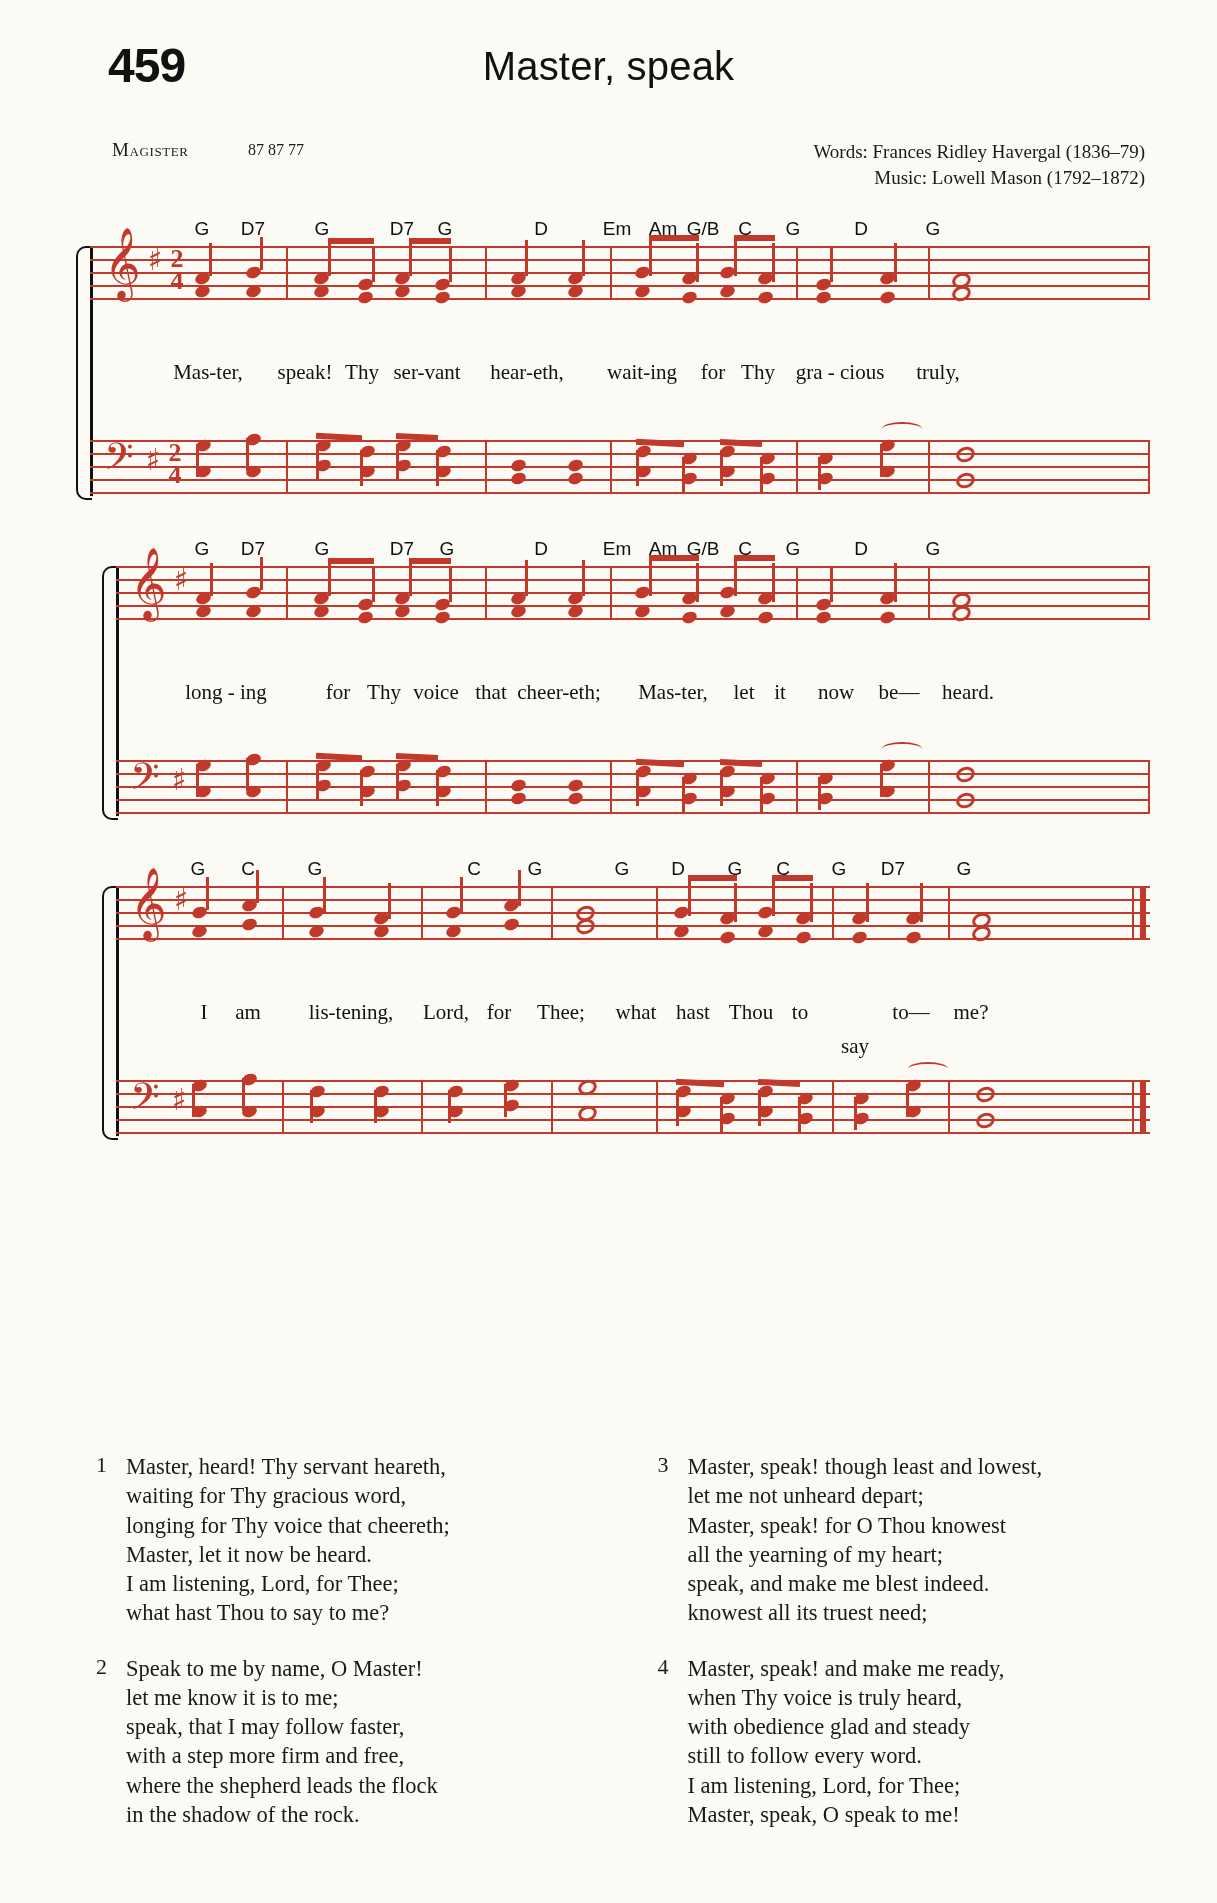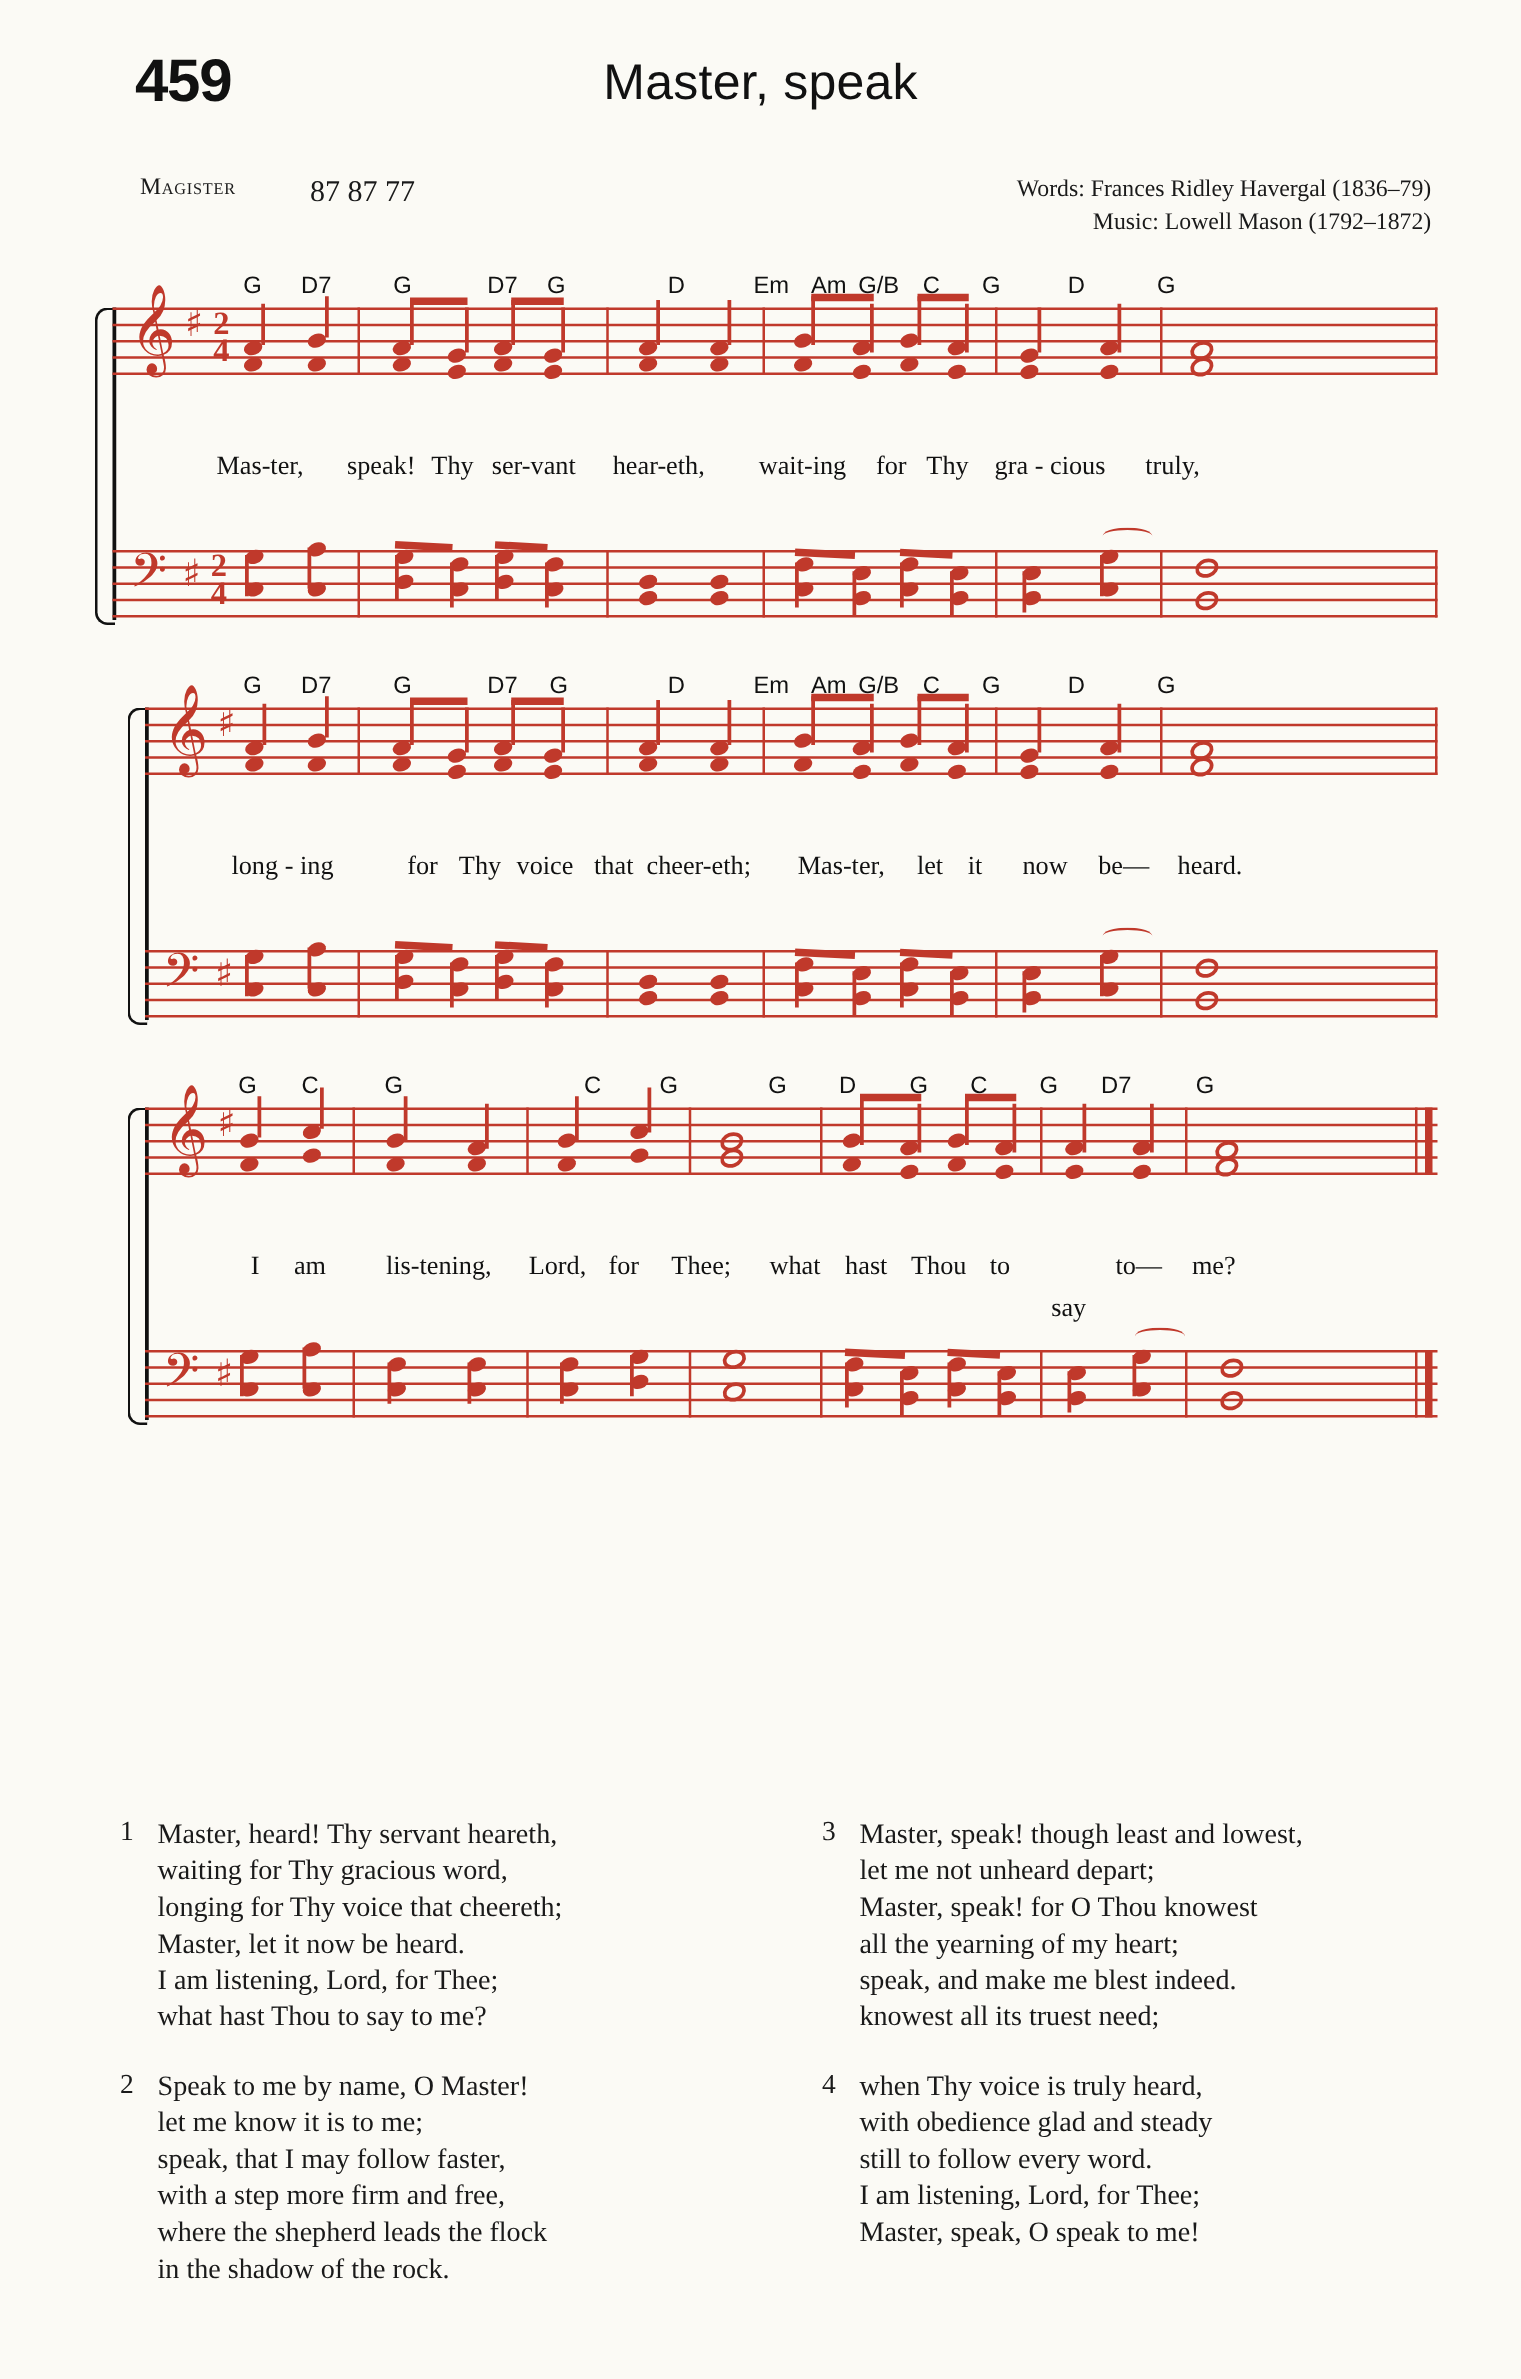--- a/index.html
+++ b/index.html
@@ -48,21 +48,21 @@
     left: 112px;
     top: 139px;
     font-family: "Liberation Serif", serif;
     font-size: 19px;
     letter-spacing: 0.6px;
   }
   .meter {
     position: absolute;
     left: 248px;
     top: 141px;
-    font-size: 24px;
+    font-size: 16px;
     font-family: "Liberation Serif", serif;
   }
   .credits {
     position: absolute;
     right: 72px;
     top: 139px;
     text-align: right;
     font-size: 19px;
     line-height: 1.35;
   }
@@ -788,20 +788,21 @@
             <div>let me not unheard depart;</div>
             <div>Master, speak! for O Thou knowest</div>
             <div>all the yearning of my heart;</div>
             <div>speak, and make me blest indeed.</div>
             <div>knowest all its truest need;</div>
           </div>
         </div>
         <div class="verse">
           <div class="verse-num">4</div>
           <div class="verse-lines">
+            <div>Master, speak! and make me ready,</div>
             <div>when Thy voice is truly heard,</div>
             <div>with obedience glad and steady</div>
             <div>still to follow every word.</div>
             <div>I am listening, Lord, for Thee;</div>
             <div>Master, speak, O speak to me!</div>
           </div>
         </div>
       </div>
   </div>
 

